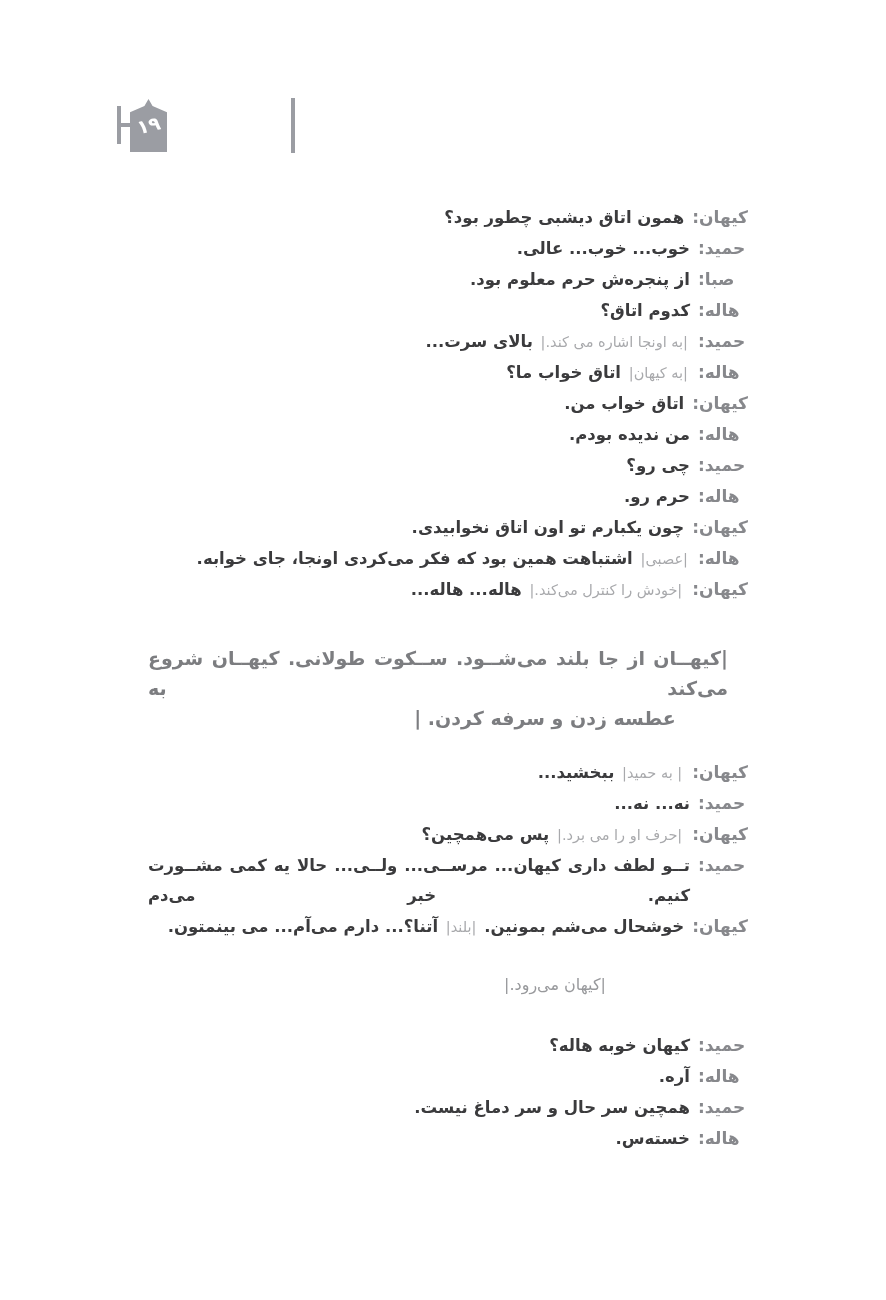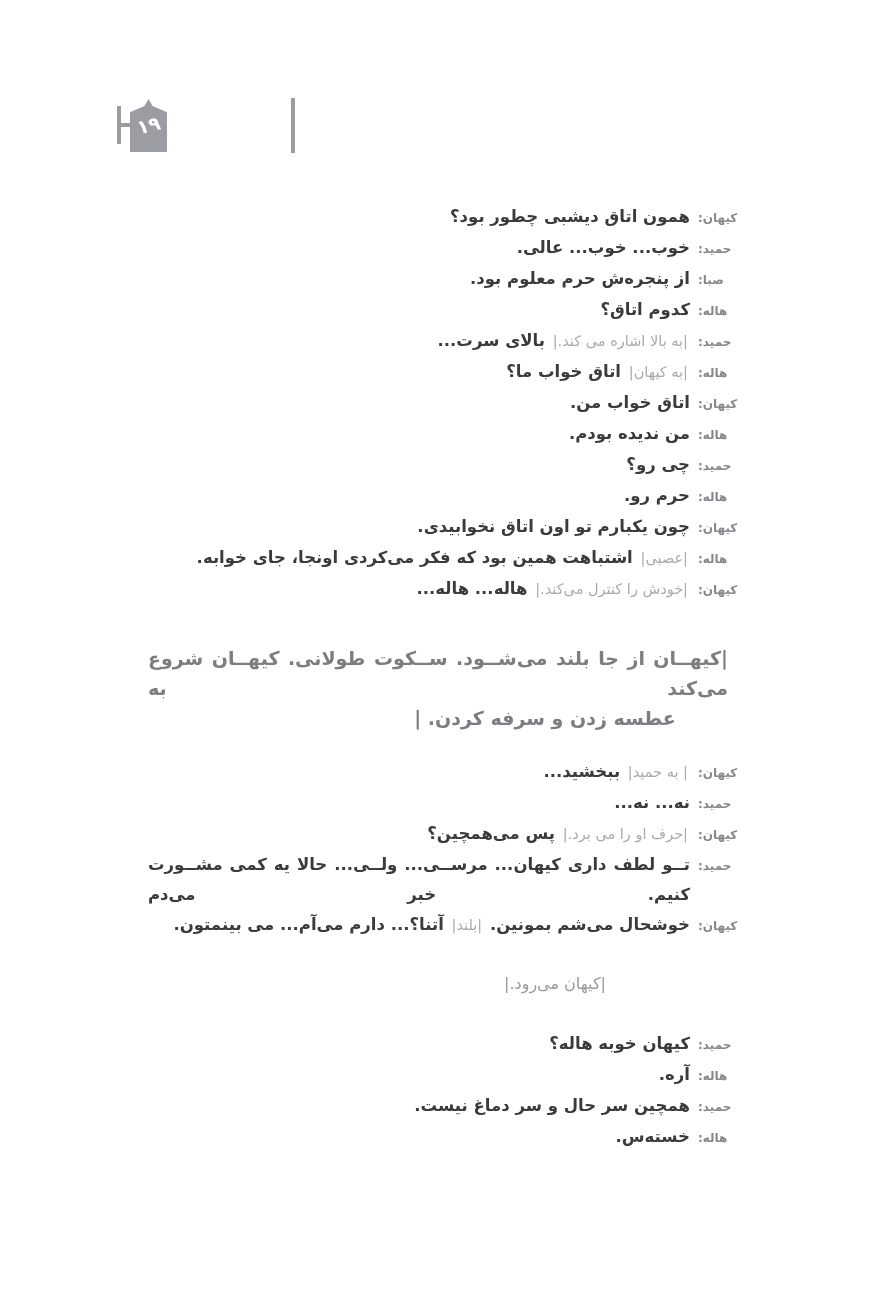--- a/index.html
+++ b/index.html
@@ -31,21 +31,21 @@
   .h-rule{height:2px;background:#9b9da3;}
   .book-subtitle{
     color:#9b9da3;font-size:9.5px;line-height:21px;text-align:center;white-space:nowrap;
   }
 
   
   .script{position:absolute;left:148px;top:202px;width:600px;direction:rtl;}
   .row{display:flex;direction:rtl;column-gap:8px;align-items:baseline;}
   .name{
     flex:0 0 50px;text-align:left;color:#87888c;
-    font-size:12px;font-weight:bold;line-height:30px;white-space:nowrap;
+    font-size:17px;font-weight:bold;line-height:30px;white-space:nowrap;
   }
   .dlg{
     flex:1;text-align:right;color:#3b3b3d;
     font-size:16.5px;font-weight:bold;line-height:30px;
   }
   .row.justify .dlg{text-align:justify;text-align-last:justify;}
   .seg-s{color:#a8a9ac;font-weight:normal;font-size:14.5px;margin:0 2px;}
   .cont{
     margin-left:214px;text-align:center;color:#3b3b3d;
     font-size:16.5px;font-weight:bold;line-height:30px;
@@ -86,21 +86,21 @@
       <div class="row">
         <span class="name">صبا:</span>
         <div class="dlg"><span class="seg-d">از پنجره‌ش حرم معلوم بود.</span> </div>
       </div>
       <div class="row">
         <span class="name">هاله:</span>
         <div class="dlg"><span class="seg-d">کدوم اتاق؟</span> </div>
       </div>
       <div class="row">
         <span class="name">حمید:</span>
-        <div class="dlg"><span class="seg-s">|به بالا اشاره می کند.|</span> <span class="seg-d">بالای سرت...</span> </div>
+        <div class="dlg"><span class="seg-s">|به اونجا اشاره می کند.|</span> <span class="seg-d">بالای سرت...</span> </div>
       </div>
       <div class="row">
         <span class="name">هاله:</span>
         <div class="dlg"><span class="seg-s">|به کیهان|</span> <span class="seg-d">اتاق خواب ما؟</span> </div>
       </div>
       <div class="row">
         <span class="name">کیهان:</span>
         <div class="dlg"><span class="seg-d">اتاق خواب من.</span> </div>
       </div>
       <div class="row">

